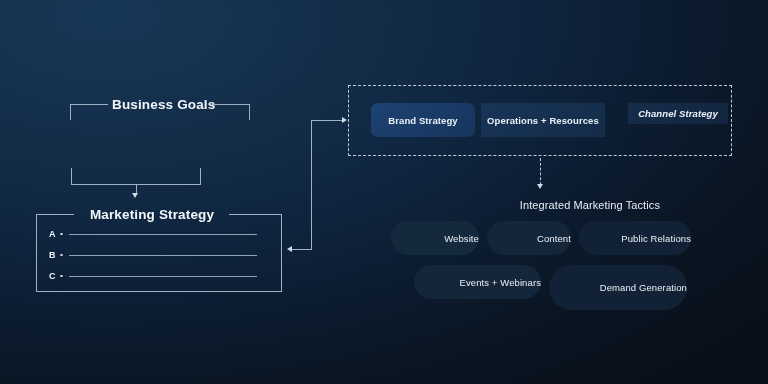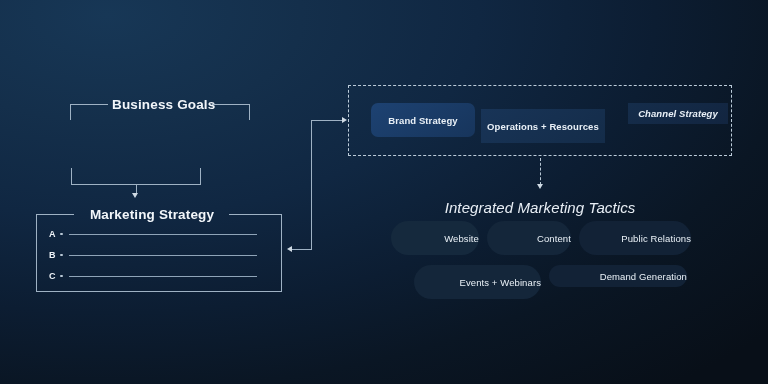--- a/index.html
+++ b/index.html
@@ -32,25 +32,24 @@
   .section-title {
     color: #f2f6fa;
     font-size: 13.5px;
     font-weight: bold;
     letter-spacing: 0.15px;
     white-space: nowrap;
   }
 
   .tactics-title {
     color: #e8eef5;
-    font-size: 15px;
-    letter-spacing: 0.1px;
-    white-space: nowrap;
-    text-align: center;
-    font-style: italic;
+    font-size: 11px;
+    letter-spacing: 0.1px;
+    white-space: nowrap;
+    text-align: right;
   }
 
   
   .frame {
     border: 1px solid #9fb2c4;
     border-top: none;
   }
   .frame-top-left, .frame-top-right {
     border-top: 1px solid #9fb2c4;
   }
@@ -198,21 +197,21 @@
   <div class="abs line-v" style="left:311px; top:120px; height:129px;"></div>
 
   <div class="abs line-h" style="left:291px; top:249px; width:21px;"></div>
   <div class="abs arrow-left" style="left:287px; top:245.5px;"></div>
 
   <div class="abs dashed-region" style="left:348px; top:85px; width:384px; height:71px;"></div>
 
   <div class="abs strategy-box v1" style="left:371px; top:103px; width:104px; height:34px;border-radius:7px;">
     <span>Brand Strategy</span>
   </div>
-  <div class="abs strategy-box v2" style="left:481px; top:109px; width:124px; height:34px;">
+  <div class="abs strategy-box v2" style="left:481px; top:103px; width:124px; height:34px;">
     <span>Operations + Resources</span>
   </div>
   <div class="abs strategy-box v3" style="left:628px; top:103px; width:100px; height:21px;font-style:italic;">
     <span>Channel Strategy</span>
   </div>
 
   <div class="abs dash-v" style="left:540px; top:158px; height:27px;"></div>
   <div class="abs arrow-down" style="left:537px; top:184px;"></div>
 
   <div class="abs tactics-title" style="left:420px; top:199px; width:240px;">Integrated Marketing Tactics</div>
@@ -223,17 +222,17 @@
   <div class="abs pill p2" style="left:487px; top:221px; width:84px; height:34px;">
     <span>Content</span>
   </div>
   <div class="abs pill p3" style="left:579px; top:221px; width:112px; height:34px;">
     <span>Public Relations</span>
   </div>
 
   <div class="abs pill p2" style="left:414px; top:265px; width:127px; height:34px;">
     <span>Events + Webinars</span>
   </div>
-  <div class="abs pill p3" style="left:549px; top:265px; width:138px; height:22px;">
+  <div class="abs pill p3" style="left:549px; top:265px; width:138px; height:45px;">
     <span>Demand Generation</span>
   </div>
 
 </div>
 
 </body></html>

